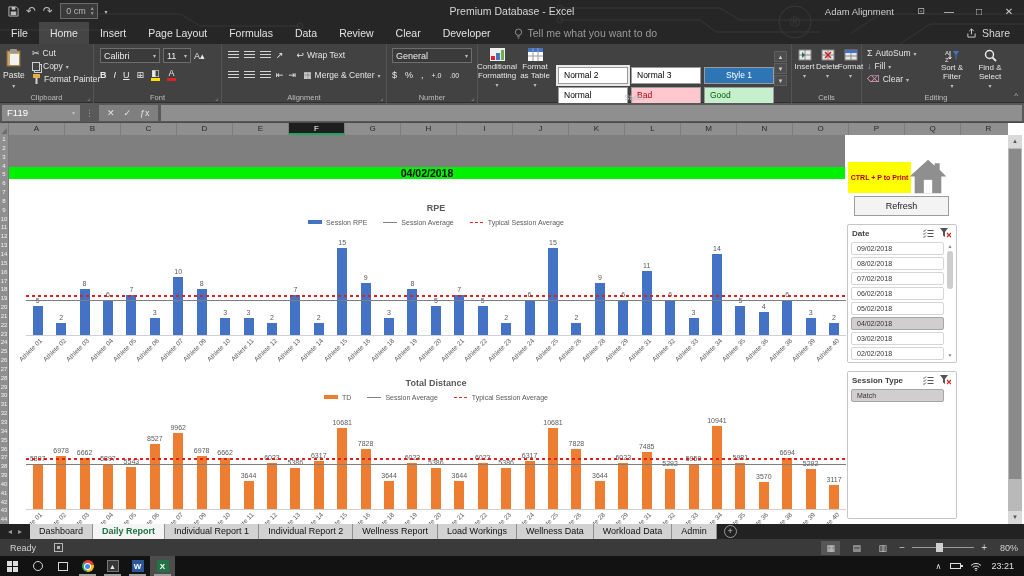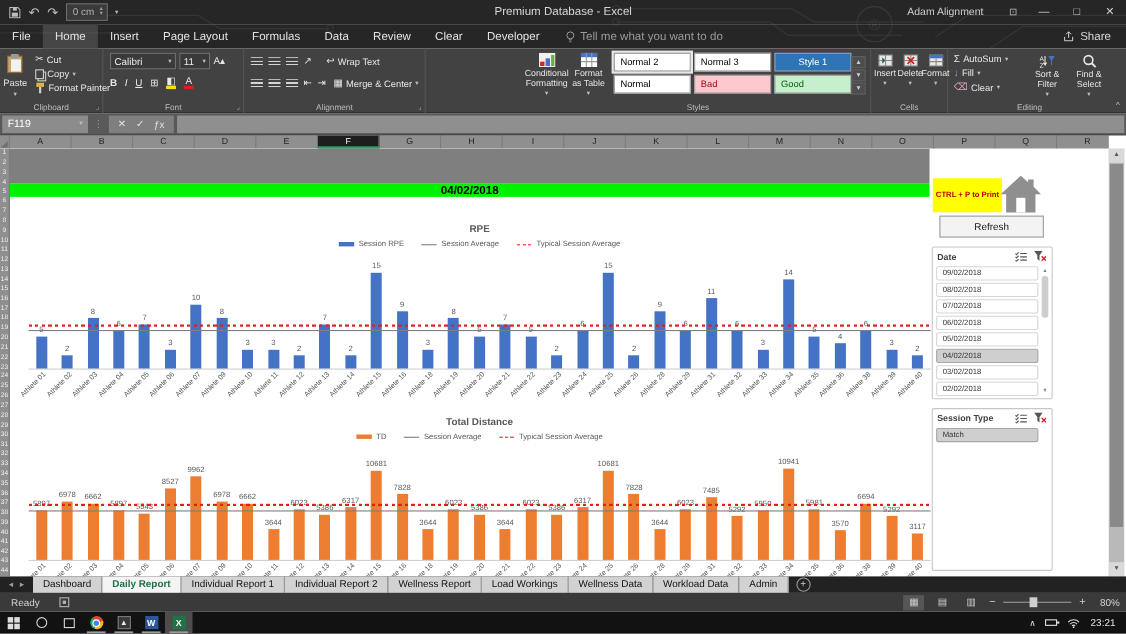--- a/index.html
+++ b/index.html
@@ -310,20 +310,35 @@
         <div class="rsm" style="margin-left:2px">
             <span class="mini">▦</span>
             <span>Merge &amp; Center</span>
             <span class="car">▾</span>
           </div>
       </div>
       <div class="glabel">Alignment</div>
       <span class="launcher">⌟</span>
     </div>
 
+    <div class="grp" style="left:387px;width:91px">
+      <span class="combo" style="position:absolute;left:5px;top:4px;width:80px">
+          <span>General</span>
+          <span class="car">▾</span>
+        </span>
+      <div style="position:absolute;left:5px;top:26px;display:flex;gap:8px;align-items:center;">
+        <span class="mini">$</span>
+        <span class="mini">%</span>
+        <span class="mini">,</span>
+        <span class="mini" style="font-size:7px">+.0</span>
+        <span class="mini" style="font-size:7px">.00</span>
+      </div>
+      <div class="glabel">Number</div>
+      <span class="launcher">⌟</span>
+    </div>
 
     <div class="grp" style="left:478px;width:314px">
       <div class="bigbtn" style="position:absolute;left:2px;top:0px">
         <svg width="15" height="13" viewBox="0 0 15 13">
             <rect x="0" y="0" width="15" height="13" fill="#f0f0f0"></rect>
             <rect x="1" y="8" width="4" height="4" fill="#e02020"></rect>
             <rect x="6" y="5" width="4" height="7" fill="#4472c4"></rect>
             <rect x="11" y="2" width="3" height="10" fill="#70ad47"></rect>
           </svg>
         <span>Conditional Formatting</span>
@@ -331,21 +346,21 @@
       </div>
       <div class="bigbtn" style="position:absolute;left:40px;top:0px">
         <svg width="15" height="13" viewBox="0 0 15 13">
             <rect x="0" y="0" width="15" height="13" fill="#fff"></rect>
             <rect x="0" y="0" width="15" height="4" fill="#4472c4"></rect>
             <path d="M0 8h15M5 0v13M10 0v13" stroke="#9a9a9a"></path>
           </svg>
         <span>Format as Table</span>
           <span class="car">▾</span>
       </div>
-      <div class="gal" id="stylegal" style="left:80px;top:4px">
+      <div class="gal" id="stylegal" style="left:80px;top:23px">
           <div class="galcell sel" style="background: rgb(255, 255, 255); color: rgb(0, 0, 0);">Normal 2</div>
           <div class="galcell" style="background: rgb(255, 255, 255); color: rgb(0, 0, 0);">Normal 3</div>
           <div class="galcell center" style="background: rgb(46, 117, 182); color: rgb(255, 255, 255);">Style 1</div>
           <div class="galcell" style="background: rgb(255, 255, 255); color: rgb(0, 0, 0);">Normal</div>
           <div class="galcell" style="background: rgb(255, 199, 206); color: rgb(156, 0, 6);">Bad</div>
           <div class="galcell" style="background: rgb(198, 239, 206); color: rgb(0, 97, 0);">Good</div>
         </div>
       <div class="galarrows" style="right:4px;top:7px">
         <span>▲</span>
           <span>▼</span>

